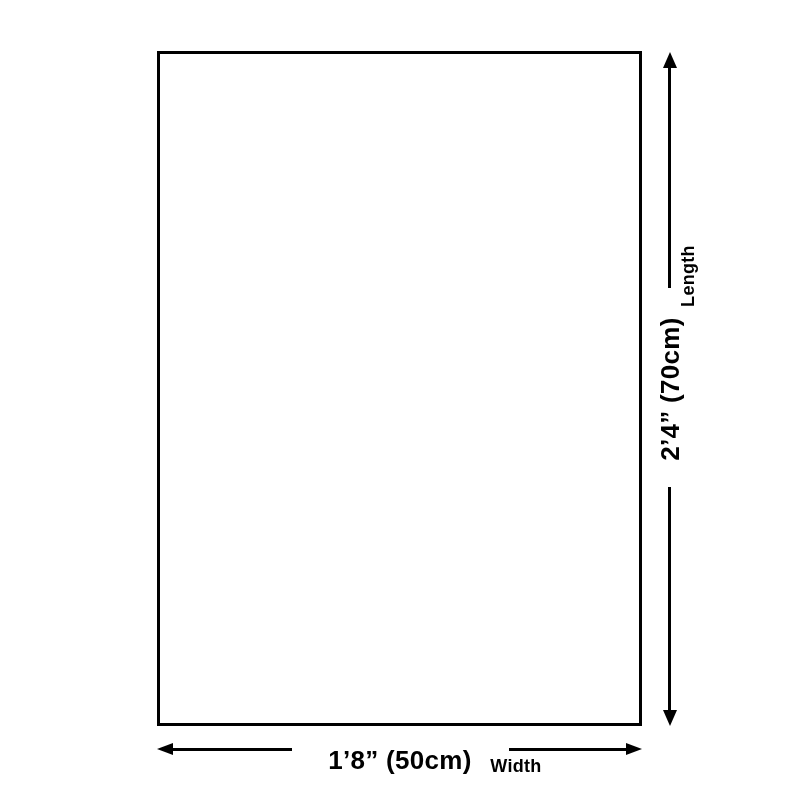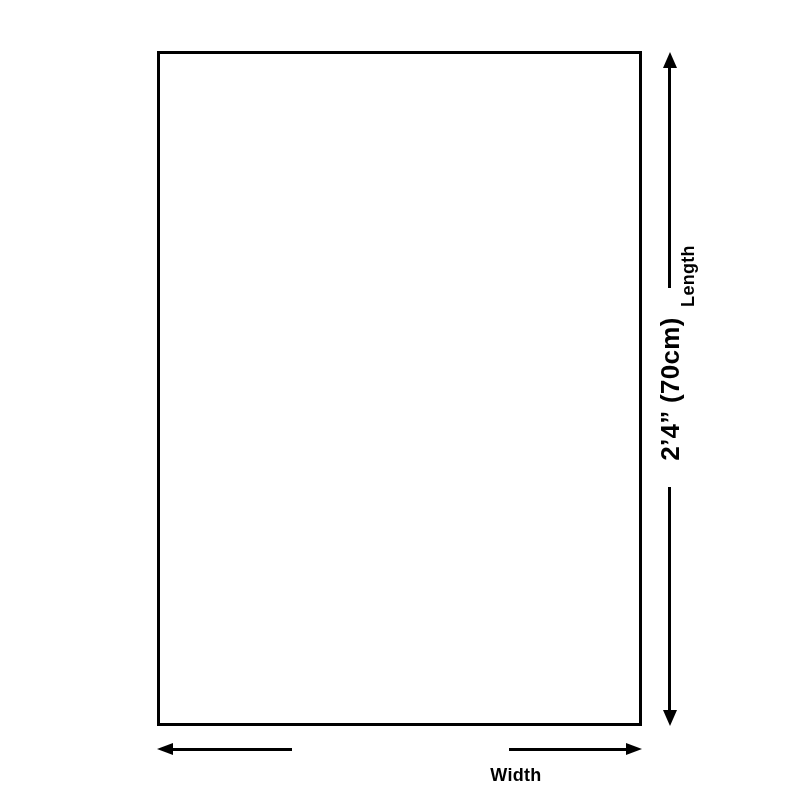--- a/index.html
+++ b/index.html
@@ -103,21 +103,20 @@
   }
   .width-value {
     left: 400px;
     top: 760px;
     transform: translate(-50%, -50%);
   }
   .width-axis {
     left: 516px;
     top: 766px;
     transform: translate(-50%, -50%);
-    margin-top: 9px;
   }
 </style>
 </head>
 <body>
 
 <div class="canvas">
 
   <div class="outline-rect"></div>
 
   <div>
@@ -128,15 +127,16 @@
   </div>
   <div class="dim-value length-value">2’4” (70cm)</div>
   <div class="dim-axis-label length-axis">Length</div>
 
   <div>
     <div class="arrowhead arrow-left"></div>
     <div class="dim-line-h seg-h-left"></div>
     <div class="dim-line-h seg-h-right"></div>
     <div class="arrowhead arrow-right"></div>
   </div>
+  <div class="dim-value width-value">1’8” (50cm)</div>
   <div class="dim-axis-label width-axis">Width</div>
 
 </div>
 
 </body></html>

